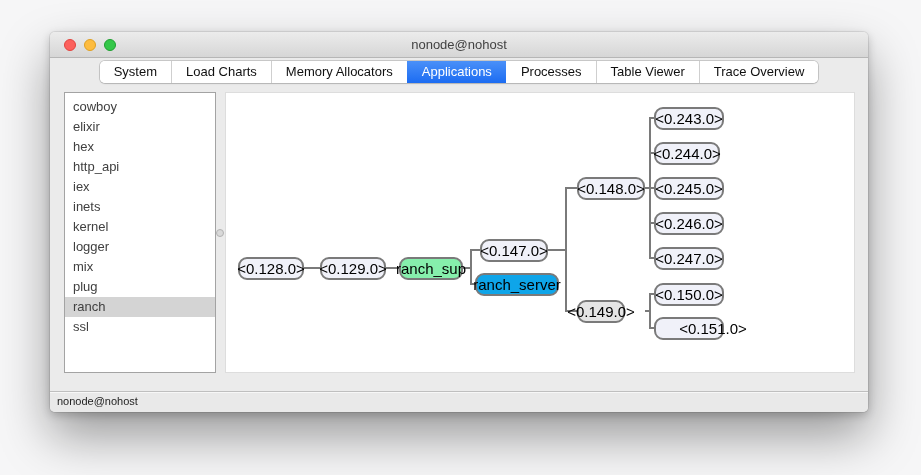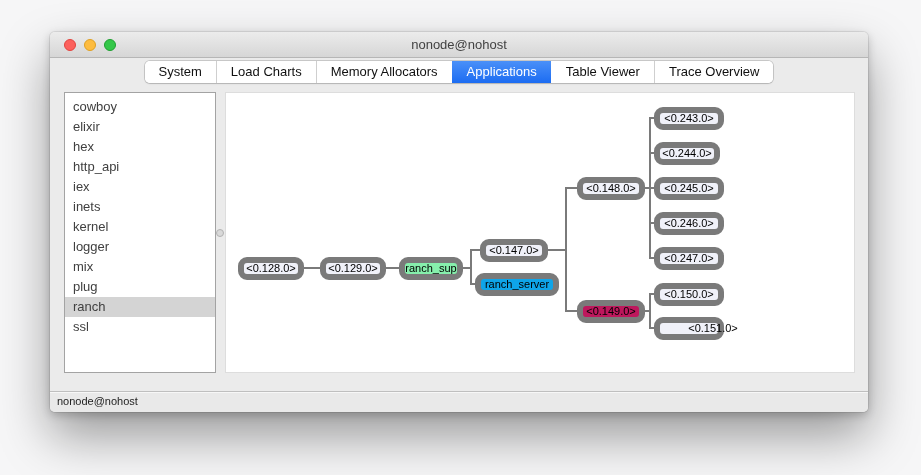--- a/index.html
+++ b/index.html
@@ -73,23 +73,23 @@
     background:#d9d9d9;border:1px solid #b2b2b2;box-sizing:border-box;
   }
 
   .treepanel{
     position:absolute;left:175px;top:60px;width:630px;height:281px;
     background:#ffffff;border:1px solid #dddddd;box-sizing:border-box;
   }
   .treepanel svg{position:absolute;left:0;top:0;}
   .tree-node{
     position:absolute;box-sizing:border-box;
-    border:6px solid #ef4444;border-radius:9px;background:#f0f1f9;
+    border:2px solid #ef4444;border-radius:9px;background:#f0f1f9;
     display:flex;align-items:center;justify-content:center;
-    font-size:11px;color:#000;white-space:nowrap;cursor:default;
+    font-size:15px;color:#000;white-space:nowrap;cursor:default;
   }
 
   
   .statusbar{
     position:absolute;left:0;right:0;bottom:0;height:20px;
     background:#e9e9e9;border-top:1px solid #bfbfbf;
     box-shadow:inset 0 1px 0 #f7f7f7;
     border-radius:0 0 5px 5px;
   }
   .statusbar .status-text{
@@ -111,20 +111,21 @@
       </div>
       <div class="title">nonode@nohost</div>
     </div>
 
     <div class="tabrow">
       <div class="tabstrip">
         <div class="tab">System</div>
         <div class="tab">Load Charts</div>
         <div class="tab">Memory Allocators</div>
         <div class="tab selected">Applications</div>
+        <div class="tab">Processes</div>
         <div class="tab">Table Viewer</div>
         <div class="tab">Trace Overview</div>
       </div>
     </div>
 
     <div class="applist">
       <div class="pad-top"></div>
       <div class="list-item">cowboy</div>
       <div class="list-item">elixir</div>
       <div class="list-item">hex</div>
@@ -157,21 +158,21 @@
           <path d="M 419 218 H 424 V 201 H 428" fill="none" stroke="#7a7a7a" stroke-width="2"></path>
           <path d="M 419 218 H 424 V 235 H 428" fill="none" stroke="#7a7a7a" stroke-width="2"></path>
         </svg>
       <div id="tree-nodes">
           <div class="tree-node" style="left: 12px; top: 163.5px; width: 66px; height: 23px; background: rgb(240, 241, 249); border-color: rgb(122, 122, 122);">&lt;0.128.0&gt;</div>
           <div class="tree-node" style="left: 94px; top: 163.5px; width: 66px; height: 23px; background: rgb(240, 241, 249); border-color: rgb(122, 122, 122);">&lt;0.129.0&gt;</div>
           <div class="tree-node" style="left: 173px; top: 163.5px; width: 64px; height: 23px; background: #86efac; border-color: rgb(122, 122, 122);">ranch_sup</div>
           <div class="tree-node" style="left: 254px; top: 145.5px; width: 68px; height: 23px; background: rgb(240, 241, 249); border-color: rgb(122, 122, 122);">&lt;0.147.0&gt;</div>
           <div class="tree-node" style="left: 249px; top: 179.5px; width: 84px; height: 23px; background: #0ea5e9; border-color: rgb(122, 122, 122);">ranch_server</div>
           <div class="tree-node" style="left: 351px; top: 83.5px; width: 68px; height: 23px; background: rgb(240, 241, 249); border-color: rgb(122, 122, 122);">&lt;0.148.0&gt;</div>
-          <div class="tree-node" style="left: 351px; top: 206.5px; width: 68px; height: 23px; background: #be185d; border-color: rgb(122, 122, 122);">&lt;0.149.0&gt;</div>
+          <div class="tree-node" style="left: 351px; top: 206.5px; width: 48px; height: 23px; background: #e5e5e5; border-color: rgb(122, 122, 122);">&lt;0.149.0&gt;</div>
           <div class="tree-node" style="left: 428px; top: 13.5px; width: 70px; height: 23px; background: rgb(240, 241, 249); border-color: rgb(122, 122, 122);">&lt;0.243.0&gt;</div>
           <div class="tree-node" style="left: 428px; top: 48.5px; width: 66px; height: 23px; background: rgb(240, 241, 249); border-color: rgb(122, 122, 122);">&lt;0.244.0&gt;</div>
           <div class="tree-node" style="left: 428px; top: 83.5px; width: 70px; height: 23px; background: rgb(240, 241, 249); border-color: rgb(122, 122, 122);">&lt;0.245.0&gt;</div>
           <div class="tree-node" style="left: 428px; top: 118.5px; width: 70px; height: 23px; background: rgb(240, 241, 249); border-color: rgb(122, 122, 122);">&lt;0.246.0&gt;</div>
           <div class="tree-node" style="left: 428px; top: 153.5px; width: 70px; height: 23px; background: rgb(240, 241, 249); border-color: rgb(122, 122, 122);">&lt;0.247.0&gt;</div>
           <div class="tree-node" style="left: 428px; top: 189.5px; width: 70px; height: 23px; background: rgb(240, 241, 249); border-color: rgb(122, 122, 122);">&lt;0.150.0&gt;</div>
           <div class="tree-node" style="left: 428px; top: 223.5px; width: 70px; height: 23px; background: rgb(240, 241, 249); border-color: rgb(122, 122, 122); padding-left: 48px;">&lt;0.151.0&gt;</div>
         </div>
     </div>
 

